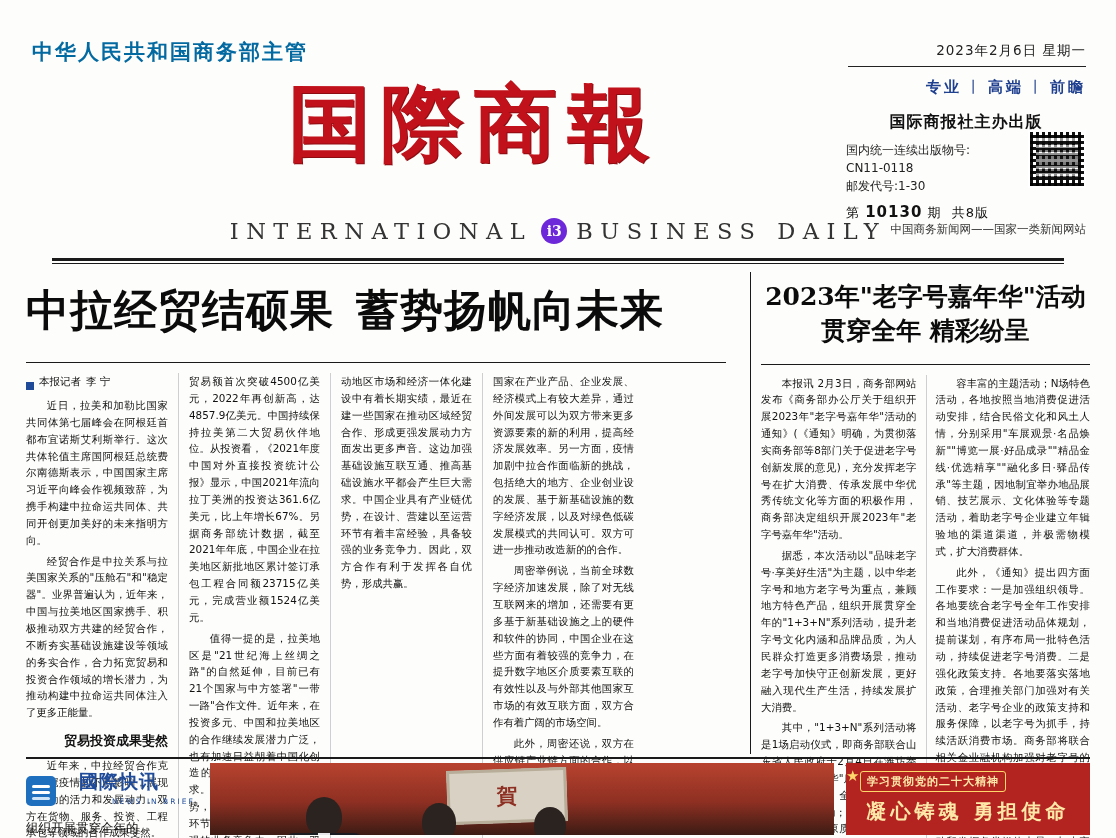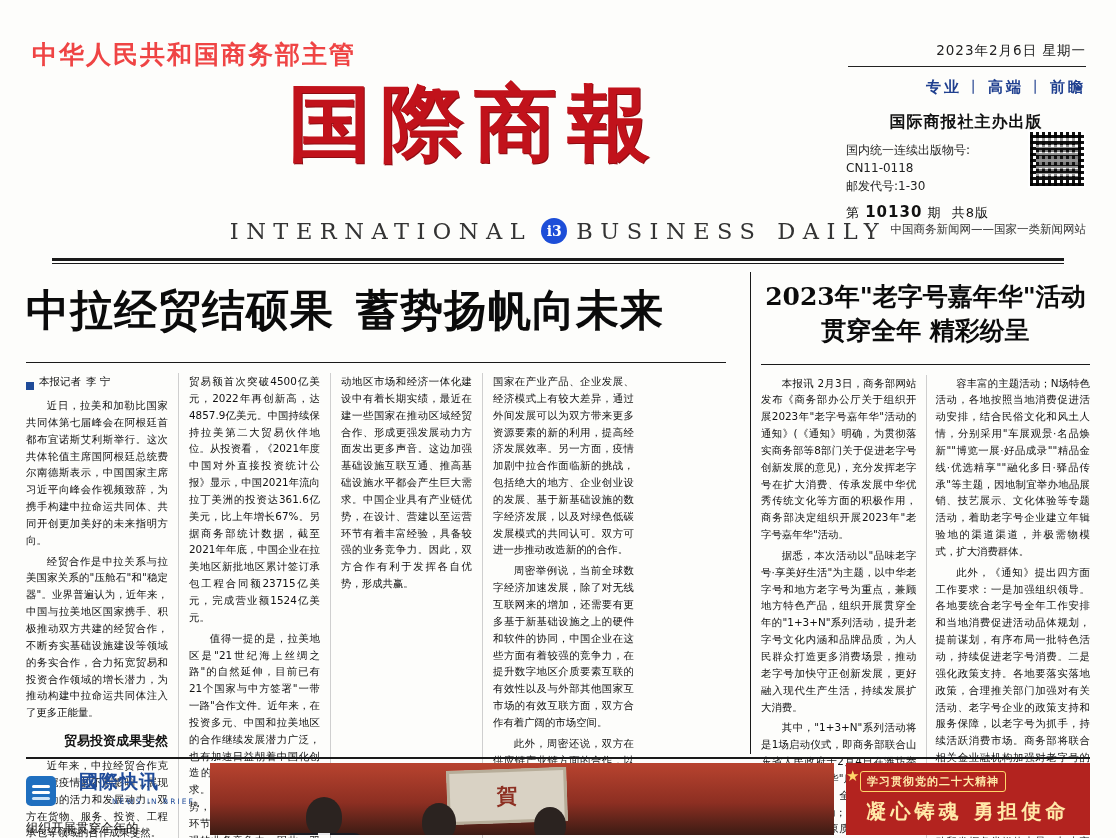--- a/index.html
+++ b/index.html
@@ -10,21 +10,21 @@
     overflow: hidden;
     position: relative;
   }
   .page { width: 1116px; height: 838px; position: relative; padding: 0 26px; }
 
   
   .masthead { position: relative; height: 260px; }
   .supervisor {
     position: absolute; left: 6px; top: 38px;
     font-family: "DejaVu Serif", serif;
-    font-size: 25px; font-weight: bold; letter-spacing: 2px; color: #ef4444;
+    font-size: 21px; font-weight: bold; letter-spacing: 2px; color: #0369a1;
   }
   .date-line {
     position: absolute; right: 4px; top: 42px;
     font-size: 13.5px; color: #222; letter-spacing: 1px;
   }
   .date-rule { position: absolute; right: 4px; top: 66px; width: 238px; height: 1px; background: #222; }
   .tagline {
     position: absolute; right: 4px; top: 78px;
     font-size: 15px; color: #1f3f8f; letter-spacing: 3px; font-weight: bold;
   }
@@ -61,21 +61,21 @@
   .title-en-row {
     position: absolute; left: 0; right: 0; top: 218px;
     display: flex; align-items: flex-start; justify-content: center; gap: 6px;
   }
   .title-en {
     font-family: "DejaVu Serif", serif;
     font-size: 22.5px; letter-spacing: 7.5px; color: #333; font-weight: normal;
   }
   .logo-i3 {
     width: 26px; height: 26px; border-radius: 50%;
-    background: #1d4ed8; color: #fff; font-size: 14px; font-weight: bold;
+    background: #6d28d9; color: #fff; font-size: 14px; font-weight: bold;
     display: flex; align-items: center; justify-content: center;
     font-family: "DejaVu Serif", serif; margin: 0 3px;
   }
   .site-line { position: absolute; right: 4px; top: 222px; font-size: 11.5px; color: #333; }
 
   .rule-thick { position: absolute; left: 26px; right: 26px; top: 258px; height: 3px; background: #1a1a1a; }
   .rule-thin  { position: absolute; left: 26px; right: 26px; top: 263px; height: 1px; background: #1a1a1a; }
 
   
   .content { position: absolute; left: 26px; right: 26px; top: 272px; height: 482px; display: flex; }

